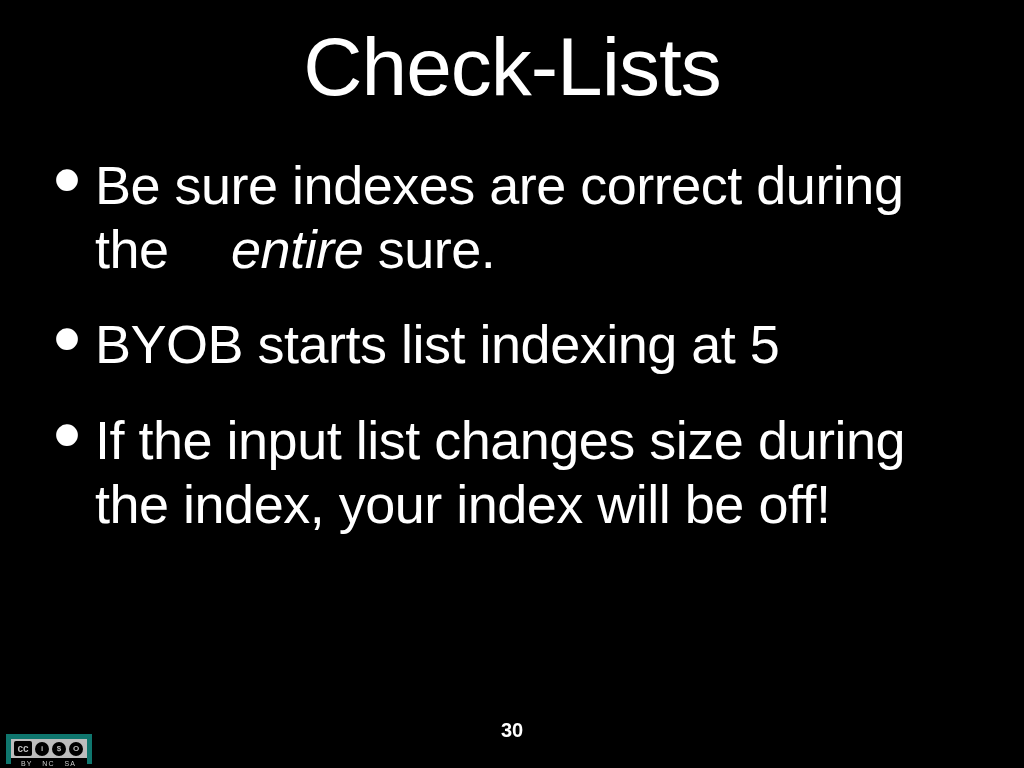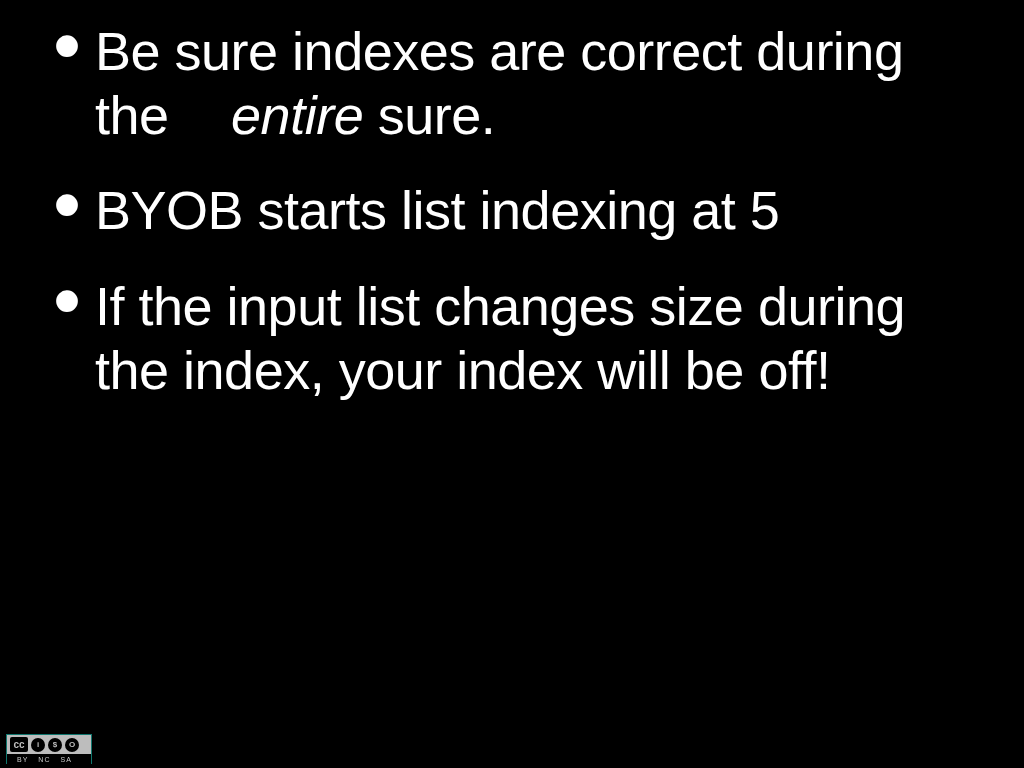--- a/index.html
+++ b/index.html
@@ -51,21 +51,21 @@
     text-align: center;
     font-size: 20px;
     font-weight: bold;
   }
   .cc-badge {
     position: absolute;
     left: 6px;
     bottom: 4px;
     width: 86px;
     height: 30px;
-    border: 1px solid #0f766e;
+    border: 5px solid #0f766e;
     background: #aaa;
     font-family: Arial, sans-serif;
   }
   .cc-top {
     height: 19px;
     background: #bdbdbd;
     display: flex;
     align-items: center;
     gap: 3px;
     padding-left: 3px;
@@ -100,20 +100,21 @@
     padding-left: 10px;
     align-items: center;
     letter-spacing: 1px;
   }
 </style>
 </head>
 <body>
 
 <div class="slide">
 
+  <h1 class="title">Check-Lists</h1>
 
   <div class="bullets">
 
     <div class="bullet">
       <span class="dot">•</span>
       <div class="bullet-text">
         <span>Be sure indexes are correct during the </span><span class="italic">entire</span><span> sure.</span>
       </div>
     </div>
 
@@ -126,20 +127,21 @@
 
     <div class="bullet">
       <span class="dot">•</span>
       <div class="bullet-text">
         <span>If the input list changes size during the index, your index will be off!</span><span class="italic"></span><span></span>
       </div>
     </div>
 
   </div>
 
+  <div class="page-number">30</div>
 
   <div class="cc-badge">
     <div class="cc-top">
       <div class="cc-logo">cc</div>
       <div class="cc-circ">i</div>
       <div class="cc-circ">$</div>
       <div class="cc-circ">O</div>
     </div>
     <div class="cc-bottom">
       <span>BY</span>

